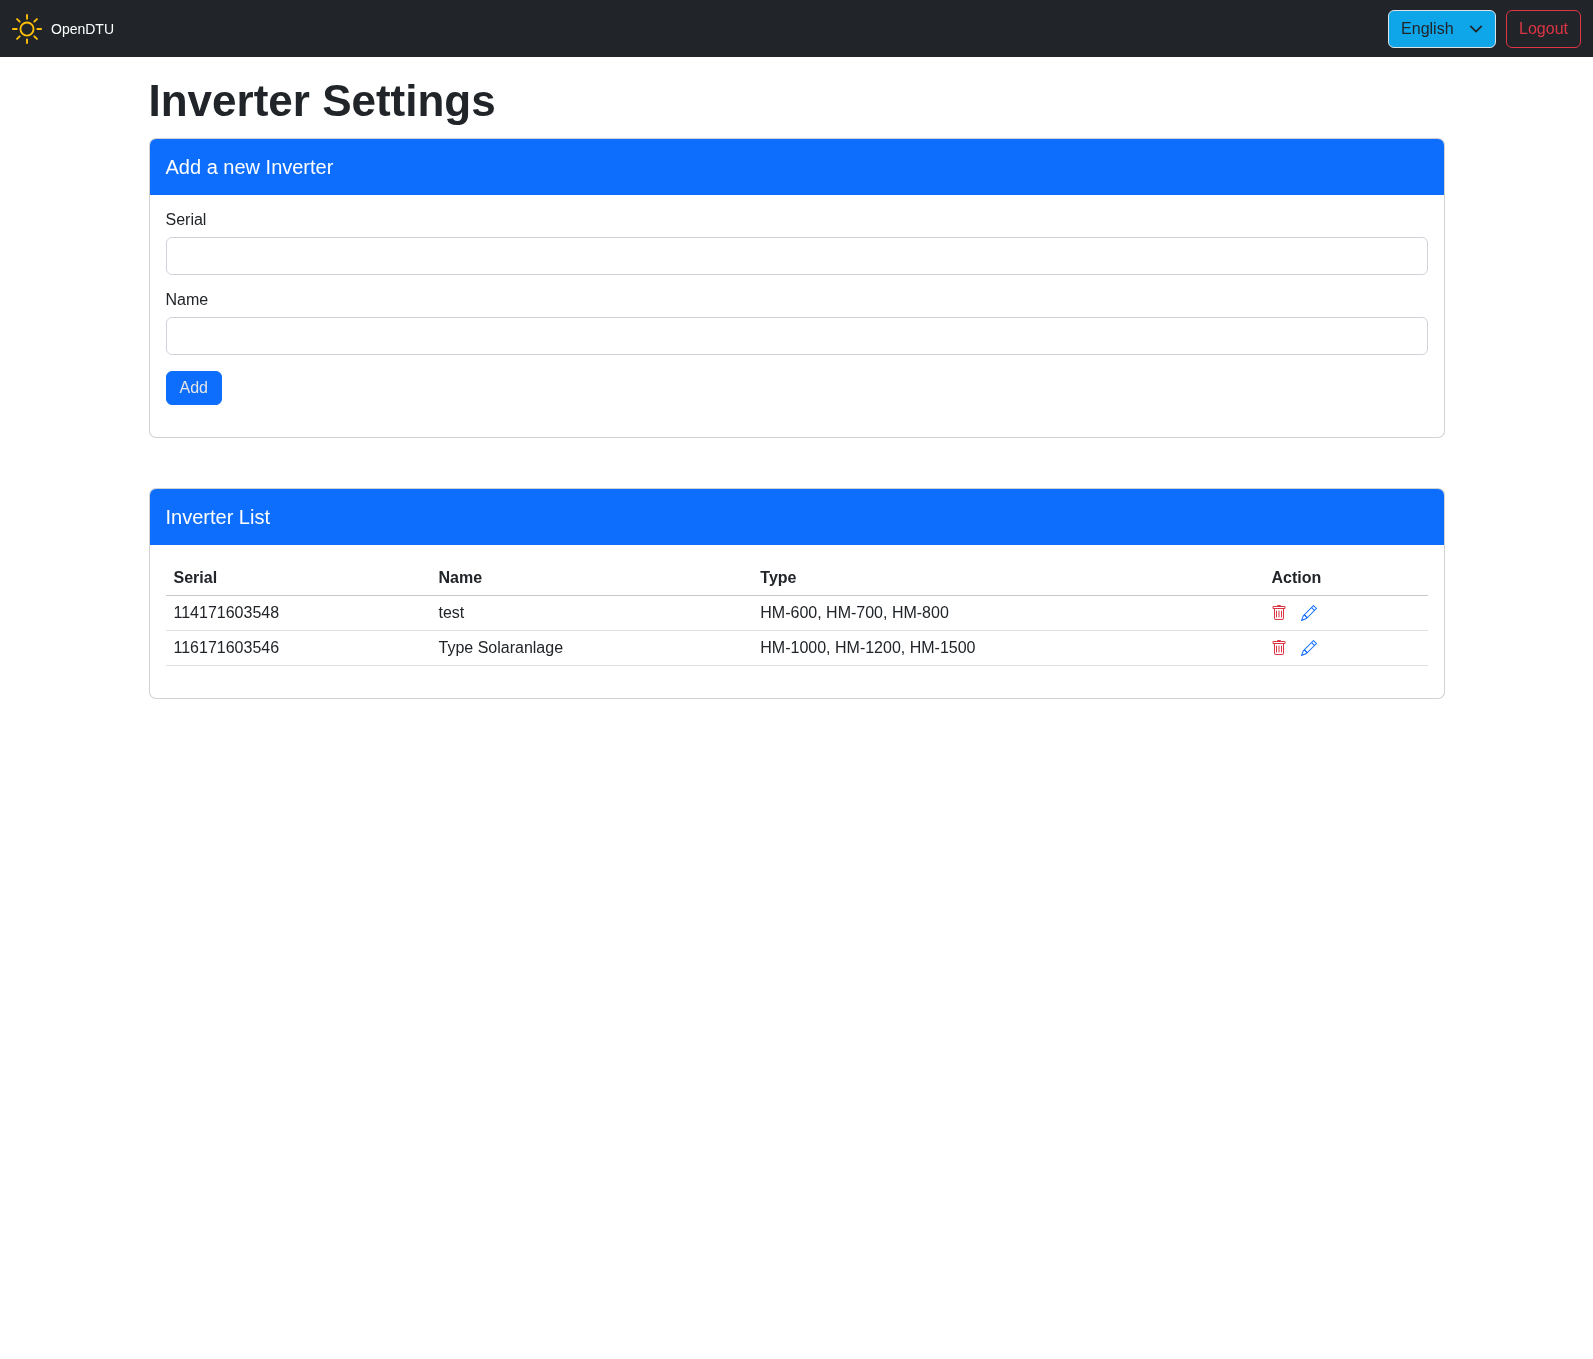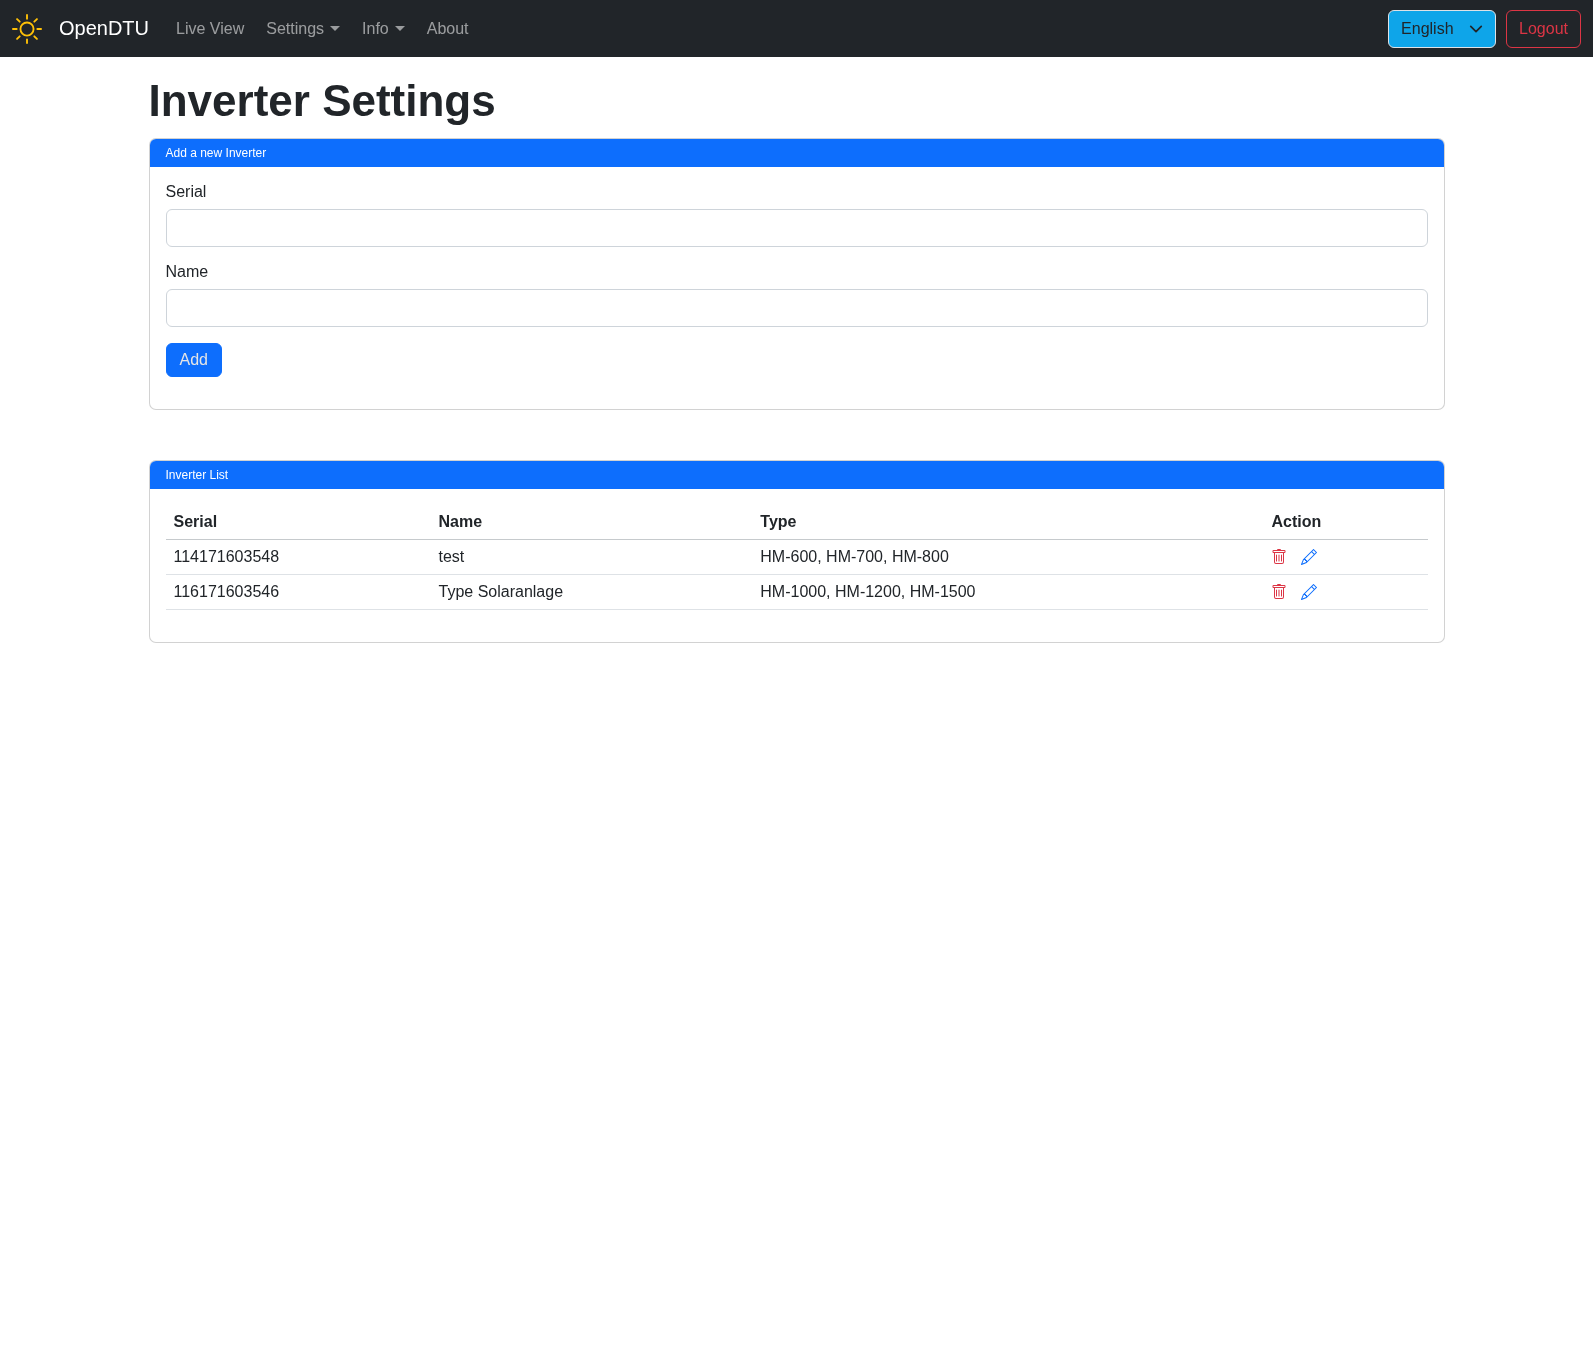--- a/index.html
+++ b/index.html
@@ -14,23 +14,23 @@
   .navbar {
     background: #212529;
     height: 57px;
     display: flex;
     align-items: center;
     padding: 8px 12px;
   }
   .navbar-brand {
     display: flex;
     align-items: center;
-    gap: 17px;
+    gap: 9px;
     color: #ffffff;
-    font-size: 20px;
+    font-size: 14px;
     text-decoration: none;
     margin-right: 16px;
     cursor: pointer;
   }
   .navbar-nav { display: flex; align-items: center; list-style: none; }
   .nav-link {
     color: rgba(255,255,255,0.55);
     font-size: 16px;
     text-decoration: none;
     padding: 8px 8px;
@@ -92,22 +92,22 @@
   
   .card {
     background: #ffffff;
     border: 1px solid rgba(0,0,0,0.175);
     border-radius: 7px;
   }
   .card + .card { margin-top: 50px; }
   .card-header {
     background: #0d6efd;
     color: #ffffff;
-    font-size: 12px;
-    padding: 3px 16px;
+    font-size: 20px;
+    padding: 17px 16px;
     border-radius: 6px 6px 0 0;
     line-height: 22px;
   }
   .card-body { padding: 16px; }
 
   
   .form-label { display: block; font-size: 16px; margin-bottom: 8px; }
   .form-control {
     display: block;
     width: 100%;
@@ -171,36 +171,20 @@
 
 <nav class="navbar">
   <a class="navbar-brand">
     <span style="display:inline-flex;">
       <svg width="30" height="30" viewBox="0 0 16 16" fill="#ffc107" xmlns="http://www.w3.org/2000/svg">
         <path d="M8 11a3 3 0 1 1 0-6 3 3 0 0 1 0 6zm0 1a4 4 0 1 0 0-8 4 4 0 0 0 0 8zM8 0a.5.5 0 0 1 .5.5v2a.5.5 0 0 1-1 0v-2A.5.5 0 0 1 8 0zm0 13a.5.5 0 0 1 .5.5v2a.5.5 0 0 1-1 0v-2A.5.5 0 0 1 8 13zm8-5a.5.5 0 0 1-.5.5h-2a.5.5 0 0 1 0-1h2a.5.5 0 0 1 .5.5zM3 8a.5.5 0 0 1-.5.5h-2a.5.5 0 0 1 0-1h2A.5.5 0 0 1 3 8zm10.657-5.657a.5.5 0 0 1 0 .707l-1.414 1.415a.5.5 0 1 1-.707-.708l1.414-1.414a.5.5 0 0 1 .707 0zm-9.193 9.193a.5.5 0 0 1 0 .707L3.05 13.657a.5.5 0 0 1-.707-.707l1.414-1.414a.5.5 0 0 1 .707 0zm9.193 2.121a.5.5 0 0 1-.707 0l-1.414-1.414a.5.5 0 0 1 .707-.707l1.414 1.414a.5.5 0 0 1 0 .707zM4.464 4.465a.5.5 0 0 1-.707 0L2.343 3.05a.5.5 0 1 1 .707-.707l1.414 1.414a.5.5 0 0 1 0 .708z"></path>
       </svg>
     </span>
     <span>OpenDTU</span>
   </a>
-  <ul class="navbar-nav">
-    <li><a class="nav-link">
-          <span>Live View</span>
-        </a></li>
-    <li><a class="nav-link">
-          <span>Settings</span>
-          <span class="caret"></span>
-        </a></li>
-    <li><a class="nav-link">
-          <span>Info</span>
-          <span class="caret"></span>
-        </a></li>
-    <li><a class="nav-link">
-          <span>About</span>
-        </a></li>
-  </ul>
   <div class="navbar-right">
     <div class="lang-select">
       <span>English</span>
       <span style="display:inline-flex;">
         <svg width="14" height="14" viewBox="0 0 16 16" fill="none" stroke="#212529" stroke-width="2" stroke-linecap="round" stroke-linejoin="round">
             <path d="M2 5l6 6 6-6"></path>
           </svg>
       </span>
     </div>
     <button class="btn-outline-danger">Logout</button>

